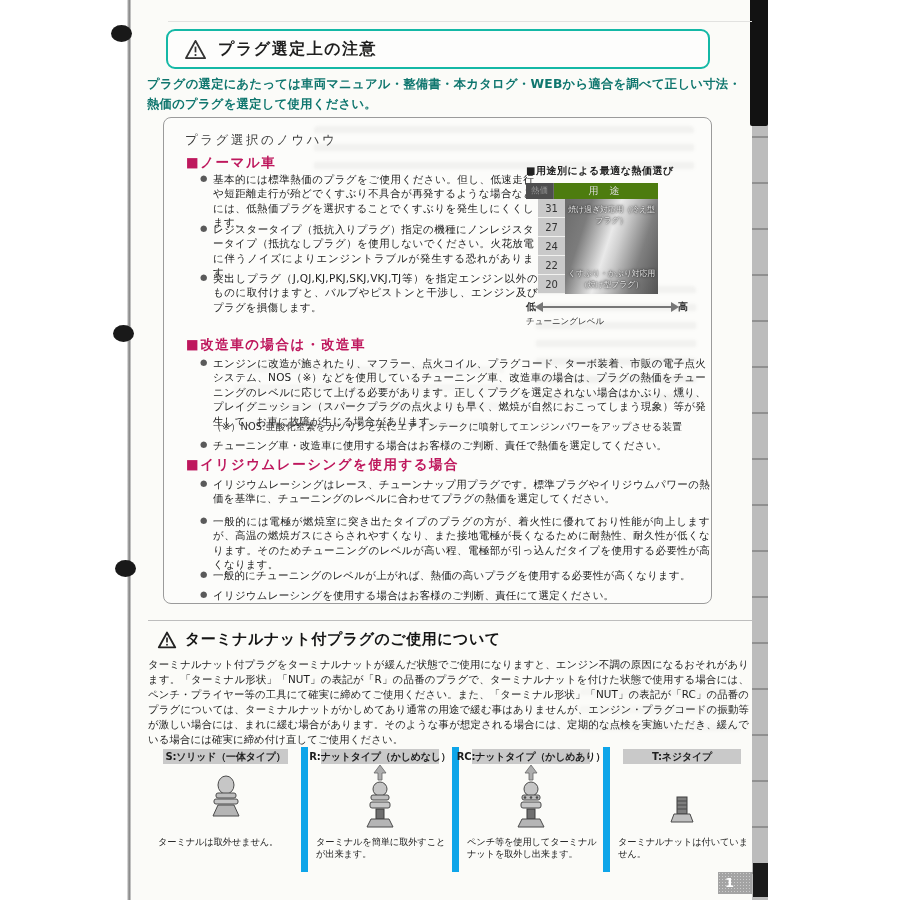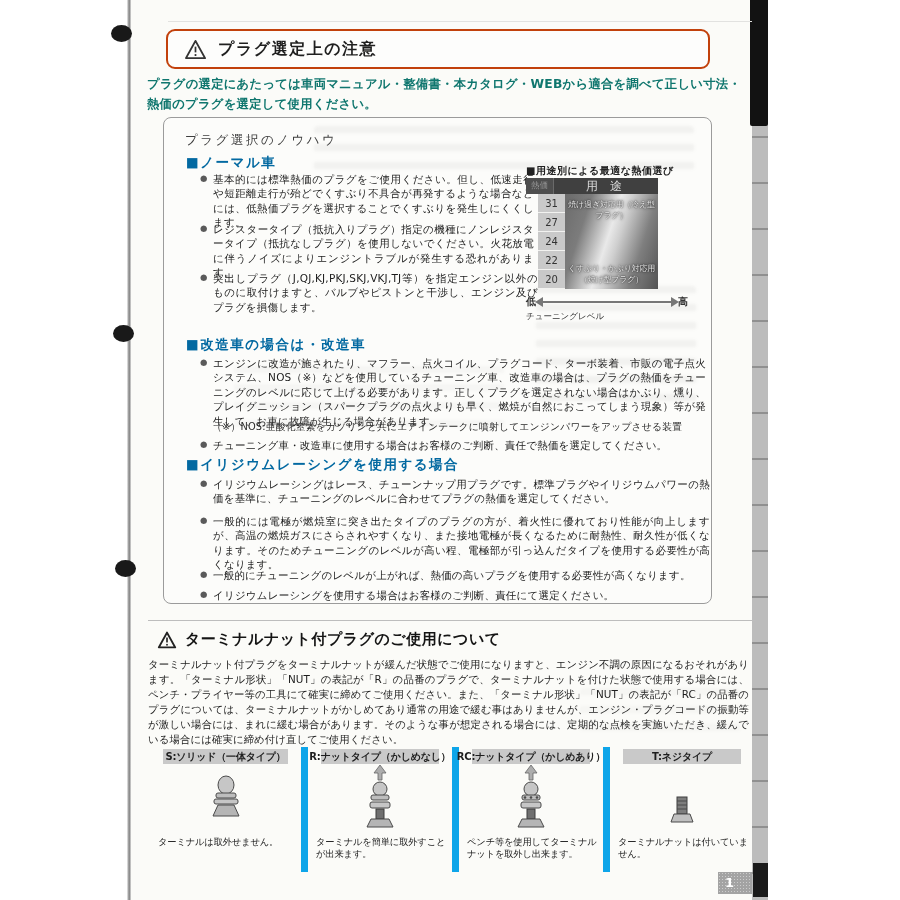--- a/index.html
+++ b/index.html
@@ -25,47 +25,47 @@
     background-image:radial-gradient(rgba(255,255,255,.45) 18%, transparent 20%);
     background-size:3px 3px;
     color:#ffffff; font-size:13px; font-weight:bold; line-height:22px; padding-left:7px; }
   .top-edge { position:absolute; left:168px; top:21px; width:584px; height:1px; background:#e2e2e0; }
   .ghost { position:absolute; pointer-events:none;
     background:repeating-linear-gradient(180deg, rgba(95,95,95,.065) 0 7px, transparent 7px 18px);
     filter:blur(1.6px); border-radius:4px; }
 
   
   .title-box { position:absolute; left:166px; top:29px; width:544px; height:40px;
-    border:2px solid #c2410c; border-radius:9px; background:#fdfdfc;
+    border:2px solid #14b8a6; border-radius:9px; background:#fdfdfc;
     display:flex; align-items:center; gap:11px; padding-left:16px; }
   .title-text { font-size:16px; font-weight:bold; color:#1f1f1f; letter-spacing:1.5px; }
   .warn-icon { width:23px; height:21px; flex:0 0 auto; }
   .intro { position:absolute; left:147px; top:75px; width:600px;
     font-size:12.3px; font-weight:bold; color:#0f766e; line-height:1.6; letter-spacing:.3px; }
 
   
   .kh-box { position:absolute; left:163px; top:117px; width:549px; height:487px;
     border:1.5px solid #9b9b9b; border-radius:8px; background:#fcfcfa; }
   .kh-title { position:absolute; left:21px; top:14px; font-size:12.5px; color:#3e3e3e;
     letter-spacing:2.5px; }
-  .sec-h { position:absolute; font-size:13.5px; font-weight:600; color:#0369a1;
+  .sec-h { position:absolute; font-size:13.5px; font-weight:600; color:#be185d;
     letter-spacing:1.5px; }
   .bul { position:absolute; font-size:10.5px; line-height:1.38; color:#1b1b1b;
     padding-left:13px; letter-spacing:.2px; text-align:justify; }
   .bul::before { content:"●"; position:absolute; left:0; top:1px; font-size:8.5px; color:#5a5a5a; }
   .note { position:absolute; font-size:9.8px; color:#2a2a2a; letter-spacing:.2px; }
 
   
   .hc { position:absolute; left:362px; top:46px; width:170px; }
   .hc-title { font-size:10px; font-weight:bold; color:#222; letter-spacing:.5px; }
-  .hc-table { position:relative; width:132px; }
+  .hc-table { position:relative; margin-top:5px; width:132px; }
   .hc-head { display:flex; height:16px; }
   .hc-head-heat { width:27px; background:#4e4e4e; color:#969696; font-size:8.5px;
     display:flex; align-items:center; justify-content:center; }
-  .hc-head-use { flex:1; background:#404040; color:#dddddd; font-size:12px;
+  .hc-head-use { flex:1; background:#4d7c0f; color:#dddddd; font-size:10px;
     letter-spacing:4px; display:flex; align-items:center; justify-content:center;
     border-left:1px solid #6a6a6a; }
   .hc-body { display:flex;padding-left:12px; }
   .hc-nums { width:27px; }
   .hc-num { height:19px; background:#c9c9c9; color:#333; font-size:10px;
     display:flex; align-items:center; justify-content:center;
     border-bottom:1px solid #f2f2f0; }
   .hc-grad { position:relative; flex:1; height:95px;
     background:linear-gradient(108deg,#6b6b6b 0%,#7c7c7c 22%,#e9e9e9 46%,#cfcfcf 55%,#7f7f7f 76%,#535353 100%); }
   .hc-band { position:absolute; left:0; right:0; text-align:center; font-size:8px;

